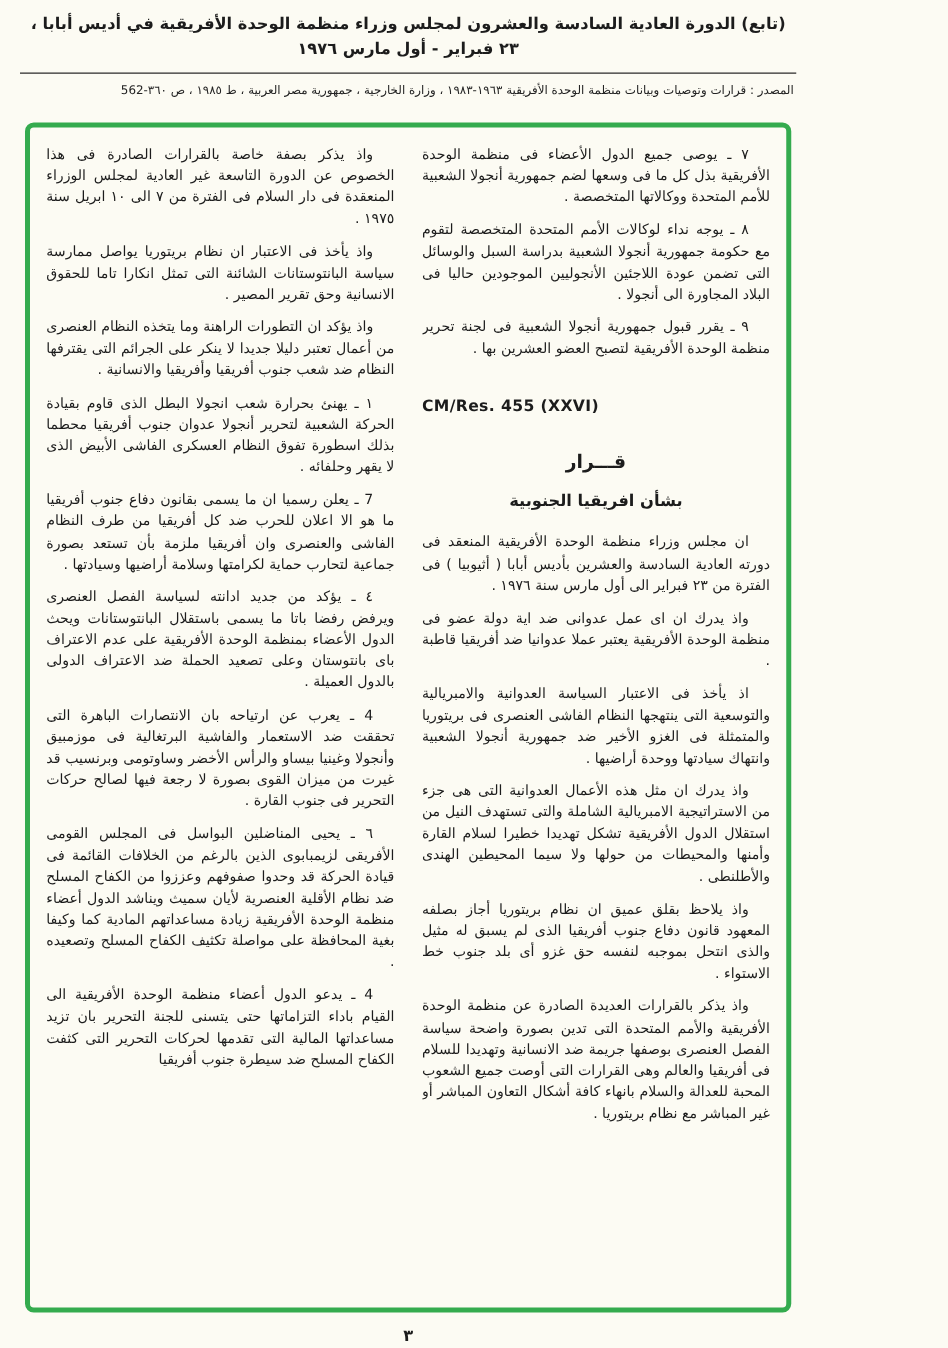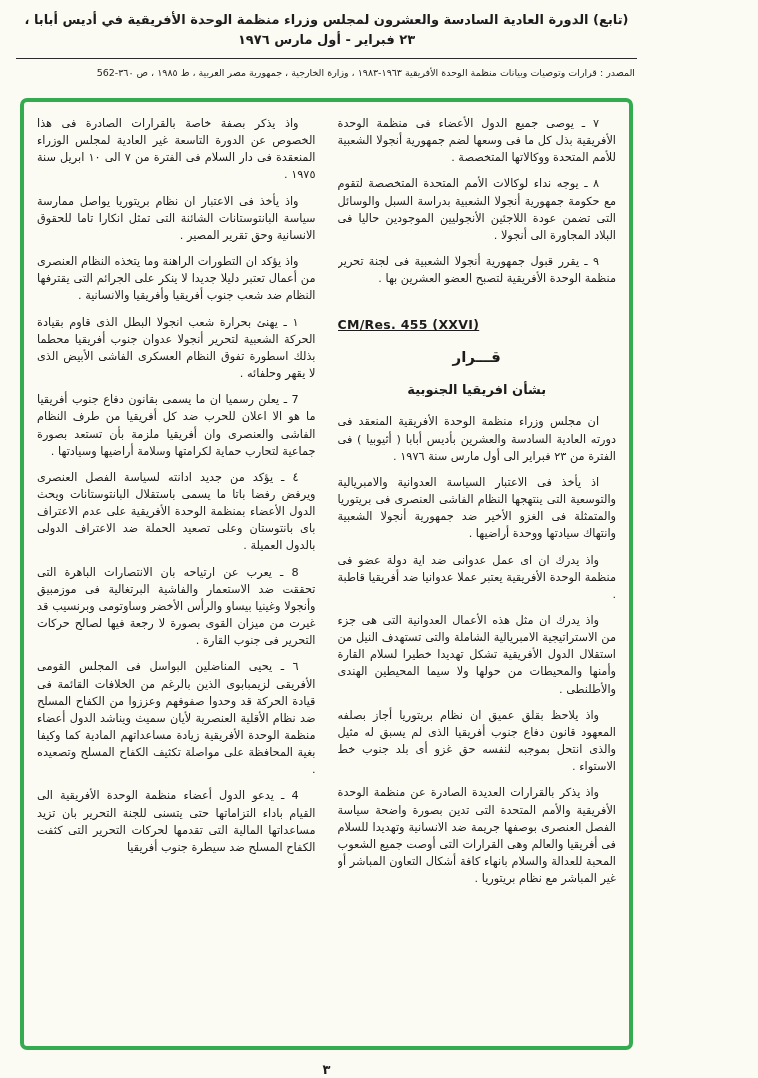--- a/index.html
+++ b/index.html
@@ -39,23 +39,22 @@
 
   .para {
     direction: rtl;
     font-size: 11.3px; line-height: 1.52;
     text-align: justify; text-indent: 1.5em;
     margin-bottom: 9px;
   }
   .res-ref {
     direction: ltr; text-align: left;
     font-size: 12.5px; font-weight: bold;
-    margin: 30px 0 16px;
+    margin: 30px 0 28px;
     letter-spacing: 0.3px;
-    text-decoration: underline;
   }
   .res-title {
     direction: rtl; text-align: center;
     font-size: 15px; font-weight: bold;
     margin: 0 0 16px;
   }
   .res-subtitle {
     direction: rtl; text-align: center;
     font-size: 13px; font-weight: bold;
     margin: 0 0 16px;
@@ -83,35 +82,35 @@
         <p class="para">٧ ـ يوصى جميع الدول الأعضاء فى منظمة الوحدة الأفريقية بذل كل ما فى وسعها لضم جمهورية أنجولا الشعبية للأمم المتحدة ووكالاتها المتخصصة .</p>
         <p class="para">٨ ـ يوجه نداء لوكالات الأمم المتحدة المتخصصة لتقوم مع حكومة جمهورية أنجولا الشعبية بدراسة السبل والوسائل التى تضمن عودة اللاجئين الأنجوليين الموجودين حاليا فى البلاد المجاورة الى أنجولا .</p>
         <p class="para">٩ ـ يقرر قبول جمهورية أنجولا الشعبية فى لجنة تحرير منظمة الوحدة الأفريقية لتصبح العضو العشرين بها .</p>
 
         <div class="res-ref">CM/Res. 455 (XXVI)</div>
 
         <h2 class="res-title">قـــرار</h2>
         <h3 class="res-subtitle">بشأن افريقيا الجنوبية</h3>
 
         <p class="para">ان مجلس وزراء منظمة الوحدة الأفريقية المنعقد فى دورته العادية السادسة والعشرين بأديس أبابا ( أثيوبيا ) فى الفترة من ٢٣ فبراير الى أول مارس سنة ١٩٧٦ .</p>
+        <p class="para">واذ يدرك ان اى عمل عدوانى ضد اية دولة عضو فى منظمة الوحدة الأفريقية يعتبر عملا عدوانيا ضد أفريقيا قاطبة .</p>
         <p class="para">اذ يأخذ فى الاعتبار السياسة العدوانية والامبريالية والتوسعية التى ينتهجها النظام الفاشى العنصرى فى بريتوريا والمتمثلة فى الغزو الأخير ضد جمهورية أنجولا الشعبية وانتهاك سيادتها ووحدة أراضيها .</p>
-        <p class="para">واذ يدرك ان اى عمل عدوانى ضد اية دولة عضو فى منظمة الوحدة الأفريقية يعتبر عملا عدوانيا ضد أفريقيا قاطبة .</p>
         <p class="para">واذ يدرك ان مثل هذه الأعمال العدوانية التى هى جزء من الاستراتيجية الامبريالية الشاملة والتى تستهدف النيل من استقلال الدول الأفريقية تشكل تهديدا خطيرا لسلام القارة وأمنها والمحيطات من حولها ولا سيما المحيطين الهندى والأطلنطى .</p>
         <p class="para">واذ يلاحظ بقلق عميق ان نظام بريتوريا أجاز بصلفه المعهود قانون دفاع جنوب أفريقيا الذى لم يسبق له مثيل والذى انتحل بموجبه لنفسه حق غزو أى بلد جنوب خط الاستواء .</p>
         <p class="para">واذ يذكر بالقرارات العديدة الصادرة عن منظمة الوحدة الأفريقية والأمم المتحدة التى تدين بصورة واضحة سياسة الفصل العنصرى بوصفها جريمة ضد الانسانية وتهديدا للسلام فى أفريقيا والعالم وهى القرارات التى أوصت جميع الشعوب المحبة للعدالة والسلام بانهاء كافة أشكال التعاون المباشر أو غير المباشر مع نظام بريتوريا .</p>
       </section>
 
       <section class="col">
         <p class="para">واذ يذكر بصفة خاصة بالقرارات الصادرة فى هذا الخصوص عن الدورة التاسعة غير العادية لمجلس الوزراء المنعقدة فى دار السلام فى الفترة من ٧ الى ١٠ ابريل سنة ١٩٧٥ .</p>
         <p class="para">واذ يأخذ فى الاعتبار ان نظام بريتوريا يواصل ممارسة سياسة البانتوستانات الشائنة التى تمثل انكارا تاما للحقوق الانسانية وحق تقرير المصير .</p>
         <p class="para">واذ يؤكد ان التطورات الراهنة وما يتخذه النظام العنصرى من أعمال تعتبر دليلا جديدا لا ينكر على الجرائم التى يقترفها النظام ضد شعب جنوب أفريقيا وأفريقيا والانسانية .</p>
         <p class="para">١ ـ يهنئ بحرارة شعب انجولا البطل الذى قاوم بقيادة الحركة الشعبية لتحرير أنجولا عدوان جنوب أفريقيا محطما بذلك اسطورة تفوق النظام العسكرى الفاشى الأبيض الذى لا يقهر وحلفائه .</p>
         <p class="para">7 ـ يعلن رسميا ان ما يسمى بقانون دفاع جنوب أفريقيا ما هو الا اعلان للحرب ضد كل أفريقيا من طرف النظام الفاشى والعنصرى وان أفريقيا ملزمة بأن تستعد بصورة جماعية لتحارب حماية لكرامتها وسلامة أراضيها وسيادتها .</p>
         <p class="para">٤ ـ يؤكد من جديد ادانته لسياسة الفصل العنصرى ويرفض رفضا باتا ما يسمى باستقلال البانتوستانات ويحث الدول الأعضاء بمنظمة الوحدة الأفريقية على عدم الاعتراف باى بانتوستان وعلى تصعيد الحملة ضد الاعتراف الدولى بالدول العميلة .</p>
-        <p class="para">8 ـ يعرب عن ارتياحه بان الانتصارات الباهرة التى تحققت ضد الاستعمار والفاشية البرتغالية فى موزمبيق وأنجولا وغينيا بيساو والرأس الأخضر وساوتومى وبرنسيب قد غيرت من ميزان القوى بصورة لا رجعة فيها لصالح حركات التحرير فى جنوب القارة .</p>
+        <p class="para">4 ـ يعرب عن ارتياحه بان الانتصارات الباهرة التى تحققت ضد الاستعمار والفاشية البرتغالية فى موزمبيق وأنجولا وغينيا بيساو والرأس الأخضر وساوتومى وبرنسيب قد غيرت من ميزان القوى بصورة لا رجعة فيها لصالح حركات التحرير فى جنوب القارة .</p>
         <p class="para">٦ ـ يحيى المناضلين البواسل فى المجلس القومى الأفريقى لزيمبابوى الذين بالرغم من الخلافات القائمة فى قيادة الحركة قد وحدوا صفوفهم وعززوا من الكفاح المسلح ضد نظام الأقلية العنصرية لأيان سميث ويناشد الدول أعضاء منظمة الوحدة الأفريقية زيادة مساعداتهم المادية كما وكيفا بغية المحافظة على مواصلة تكثيف الكفاح المسلح وتصعيده .</p>
         <p class="para">4 ـ يدعو الدول أعضاء منظمة الوحدة الأفريقية الى القيام باداء التزاماتها حتى يتسنى للجنة التحرير بان تزيد مساعداتها المالية التى تقدمها لحركات التحرير التى كثفت الكفاح المسلح ضد سيطرة جنوب أفريقيا</p>
       </section>
 
     </div>
   </main>
 
   <div class="page-number">٣</div>
 
 </div>

